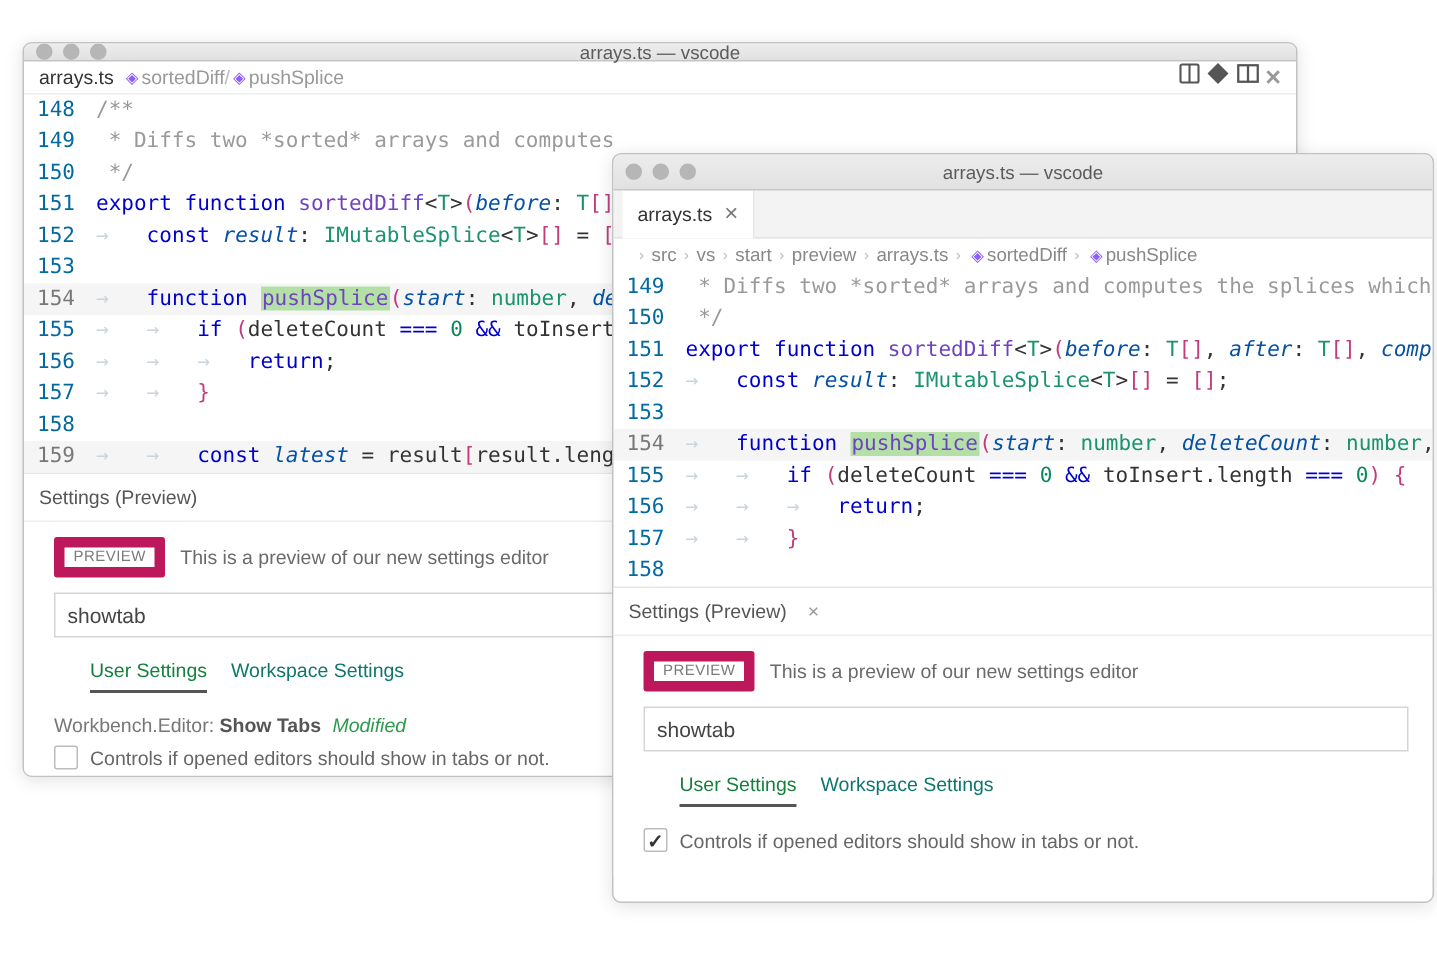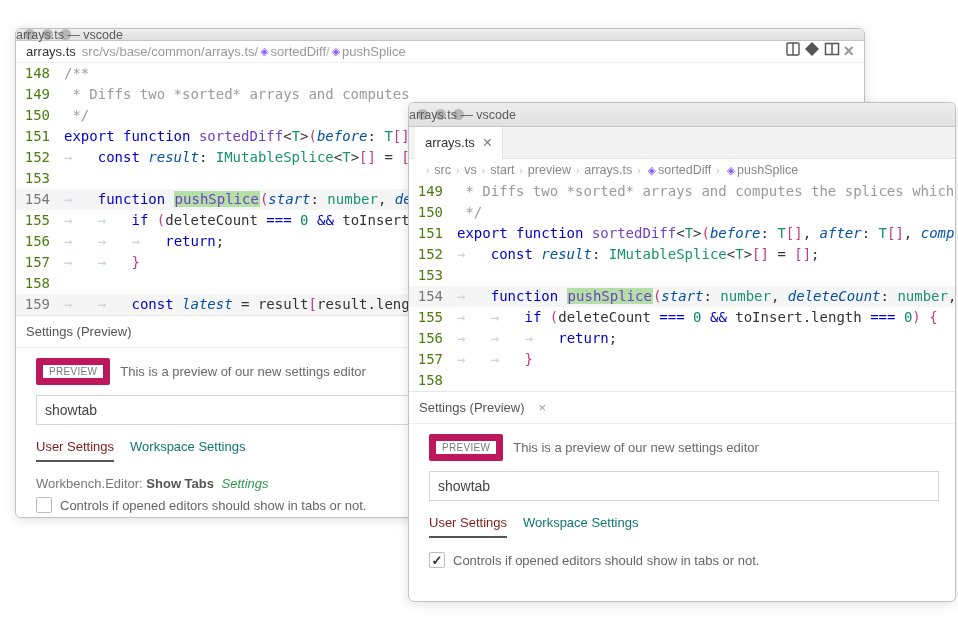--- a/index.html
+++ b/index.html
@@ -43,21 +43,21 @@
     align-items: center;
     padding: 0 8px;
     gap: 8px;
     position: relative;
   }
   .traffic-lights { display: flex; gap: 7px; }
   .tl-dot { width: 11px; height: 11px; border-radius: 50%; background: #b6b6b6; }
   .titlebar-title {
     position: absolute;
     left: 0; right: 0;
-    text-align: left;
+    text-align: center;
     font-size: 12.5px;
     color: #5b5b5b;
   }
   .tabbar {
     height: 32px;
     display: flex;
     align-items: center;
     background: #f3f3f3;
     border-bottom: 1px solid #e4e4e4;
     padding-left: 6px;
@@ -110,21 +110,21 @@
     overflow: hidden;
     flex: 0 0 auto;
   }
   .code-line {
     display: flex;
   }
   .gutter {
     width: 48px;
     text-align: right;
     padding-right: 14px;
-    color: #4d7c0f;
+    color: #0369a1;
     flex-shrink: 0;
     user-select: none;
   }
   .code-content {
     flex: 1;
     overflow: hidden;
   }
   .hl-line { background: #f5f5f5; }
   .hl-line .gutter { color: #787878; }
   .tok-comment { color: #9a9a9a; }
@@ -184,23 +184,24 @@
     border-bottom: none;
     margin-bottom: 14px;
   }
   .settings-tab {
     padding: 4px 0 6px;
     font-size: 13px;
     color: #0f766e;
     border-bottom: 2px solid transparent;
   }
   .settings-tab.active {
-    color: #7f1d1d;
+    color: #15803d;
     font-weight: 500;
     border-bottom: 2px solid #555;
+    margin-left: 24px;
   }
   .setting-item-title {
     font-size: 13px;
     color: #777;
     margin-bottom: 6px;
   }
   .setting-item-title b { color: #555; font-weight: 700; }
   .modified-tag { color: #2e9a4e; font-style: italic; margin-left: 4px; font-weight: 500; }
   .setting-row {
     display: flex; align-items: center; gap: 8px;
@@ -227,21 +228,20 @@
       <div class="tl-dot"></div>
       <div class="tl-dot"></div>
       <div class="tl-dot"></div>
     </div>
     <div class="titlebar-title">arrays.ts — vscode</div>
   </div>
 
   <div class="tab-notabs">
     <div class="left">
       <span class="file">arrays.ts</span>
-      <span>src/vs/base/common/arrays.ts/</span>
       <span class="cubeicon">◈</span>
       <span>sortedDiff</span>
       <span style="color:#bbb">/</span>
       <span class="cubeicon">◈</span>
       <span>pushSplice</span>
     </div>
     <div class="right-icons">
       <span>
         <svg class="icon-svg" viewBox="0 0 16 16" fill="none" stroke="#555" stroke-width="1.4">
             <rect x="2" y="2" width="12" height="12" rx="1"></rect>
@@ -275,21 +275,21 @@
         <span>This is a preview of our new settings editor</span>
       </div>
       <div class="search-box">showtab</div>
       <div class="settings-tabs">
         <div class="settings-tab active">User Settings</div>
         <div class="settings-tab">Workspace Settings</div>
       </div>
       <div class="setting-item-title">
         <span>Workbench.Editor:</span>
         <b>Show Tabs</b>
-        <span class="modified-tag">Settings</span>
+        <span class="modified-tag">Modified</span>
       </div>
       <div class="setting-row">
         <span class="checkbox"></span>
         <span>Controls if opened editors should show in tabs or not.</span>
       </div>
     </div>
   </div>
 </div>
 
 <div class="window front">

